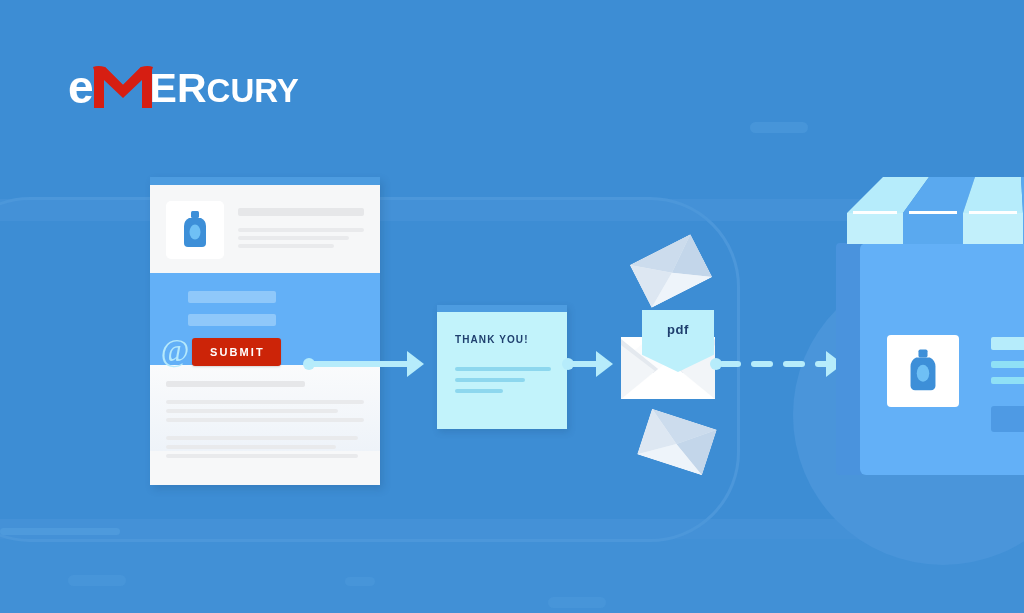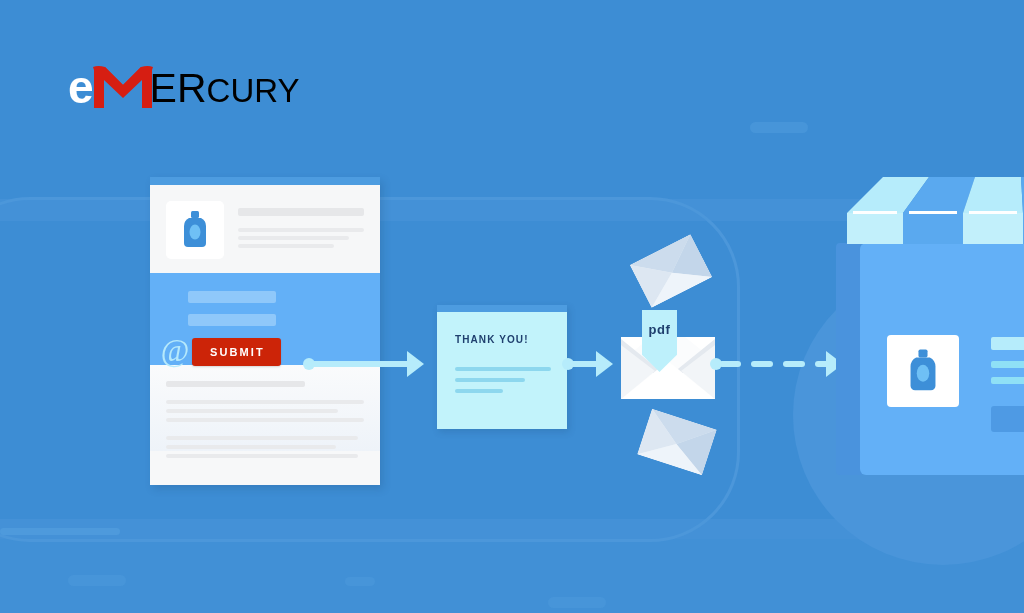--- a/index.html
+++ b/index.html
@@ -51,23 +51,23 @@
     font-weight: bold;
     line-height: 1;
     letter-spacing: -1px;
   }
   .logo-m {
     position: relative;
     width: 62px; height: 46px;
     margin: 0 -2px 0 -1px;
   }
   .logo-rest {
-    color: #000000;
+    color: #ffffff;
     font-size: 41px;
-    font-weight: normal;
+    font-weight: bold;
     line-height: 1;
     letter-spacing: 0px;
     margin-left: -2px;
     padding-bottom: 1px;
   }
   .logo-rest .sm { font-size: 33px; }
 
   
   .form-card {
     position: absolute;
@@ -188,21 +188,21 @@
 
   
   .env-main {
     position: absolute;
     left: 621px; top: 337px;
     width: 94px; height: 62px;
   }
   .pdf-doc {
     position: absolute;
     left: 642px; top: 310px;
-    width: 35px; height: 62px;
+    width: 72px; height: 62px;
     background: #bdf0fb;
     clip-path: polygon(0 0, 100% 0, 100% 72%, 50% 100%, 0 72%);
     display: flex;
     justify-content: center;
     z-index: 2;
   }
   .pdf-label {
     color: #1f3f6e;
     font-size: 13px;
     font-weight: bold;

